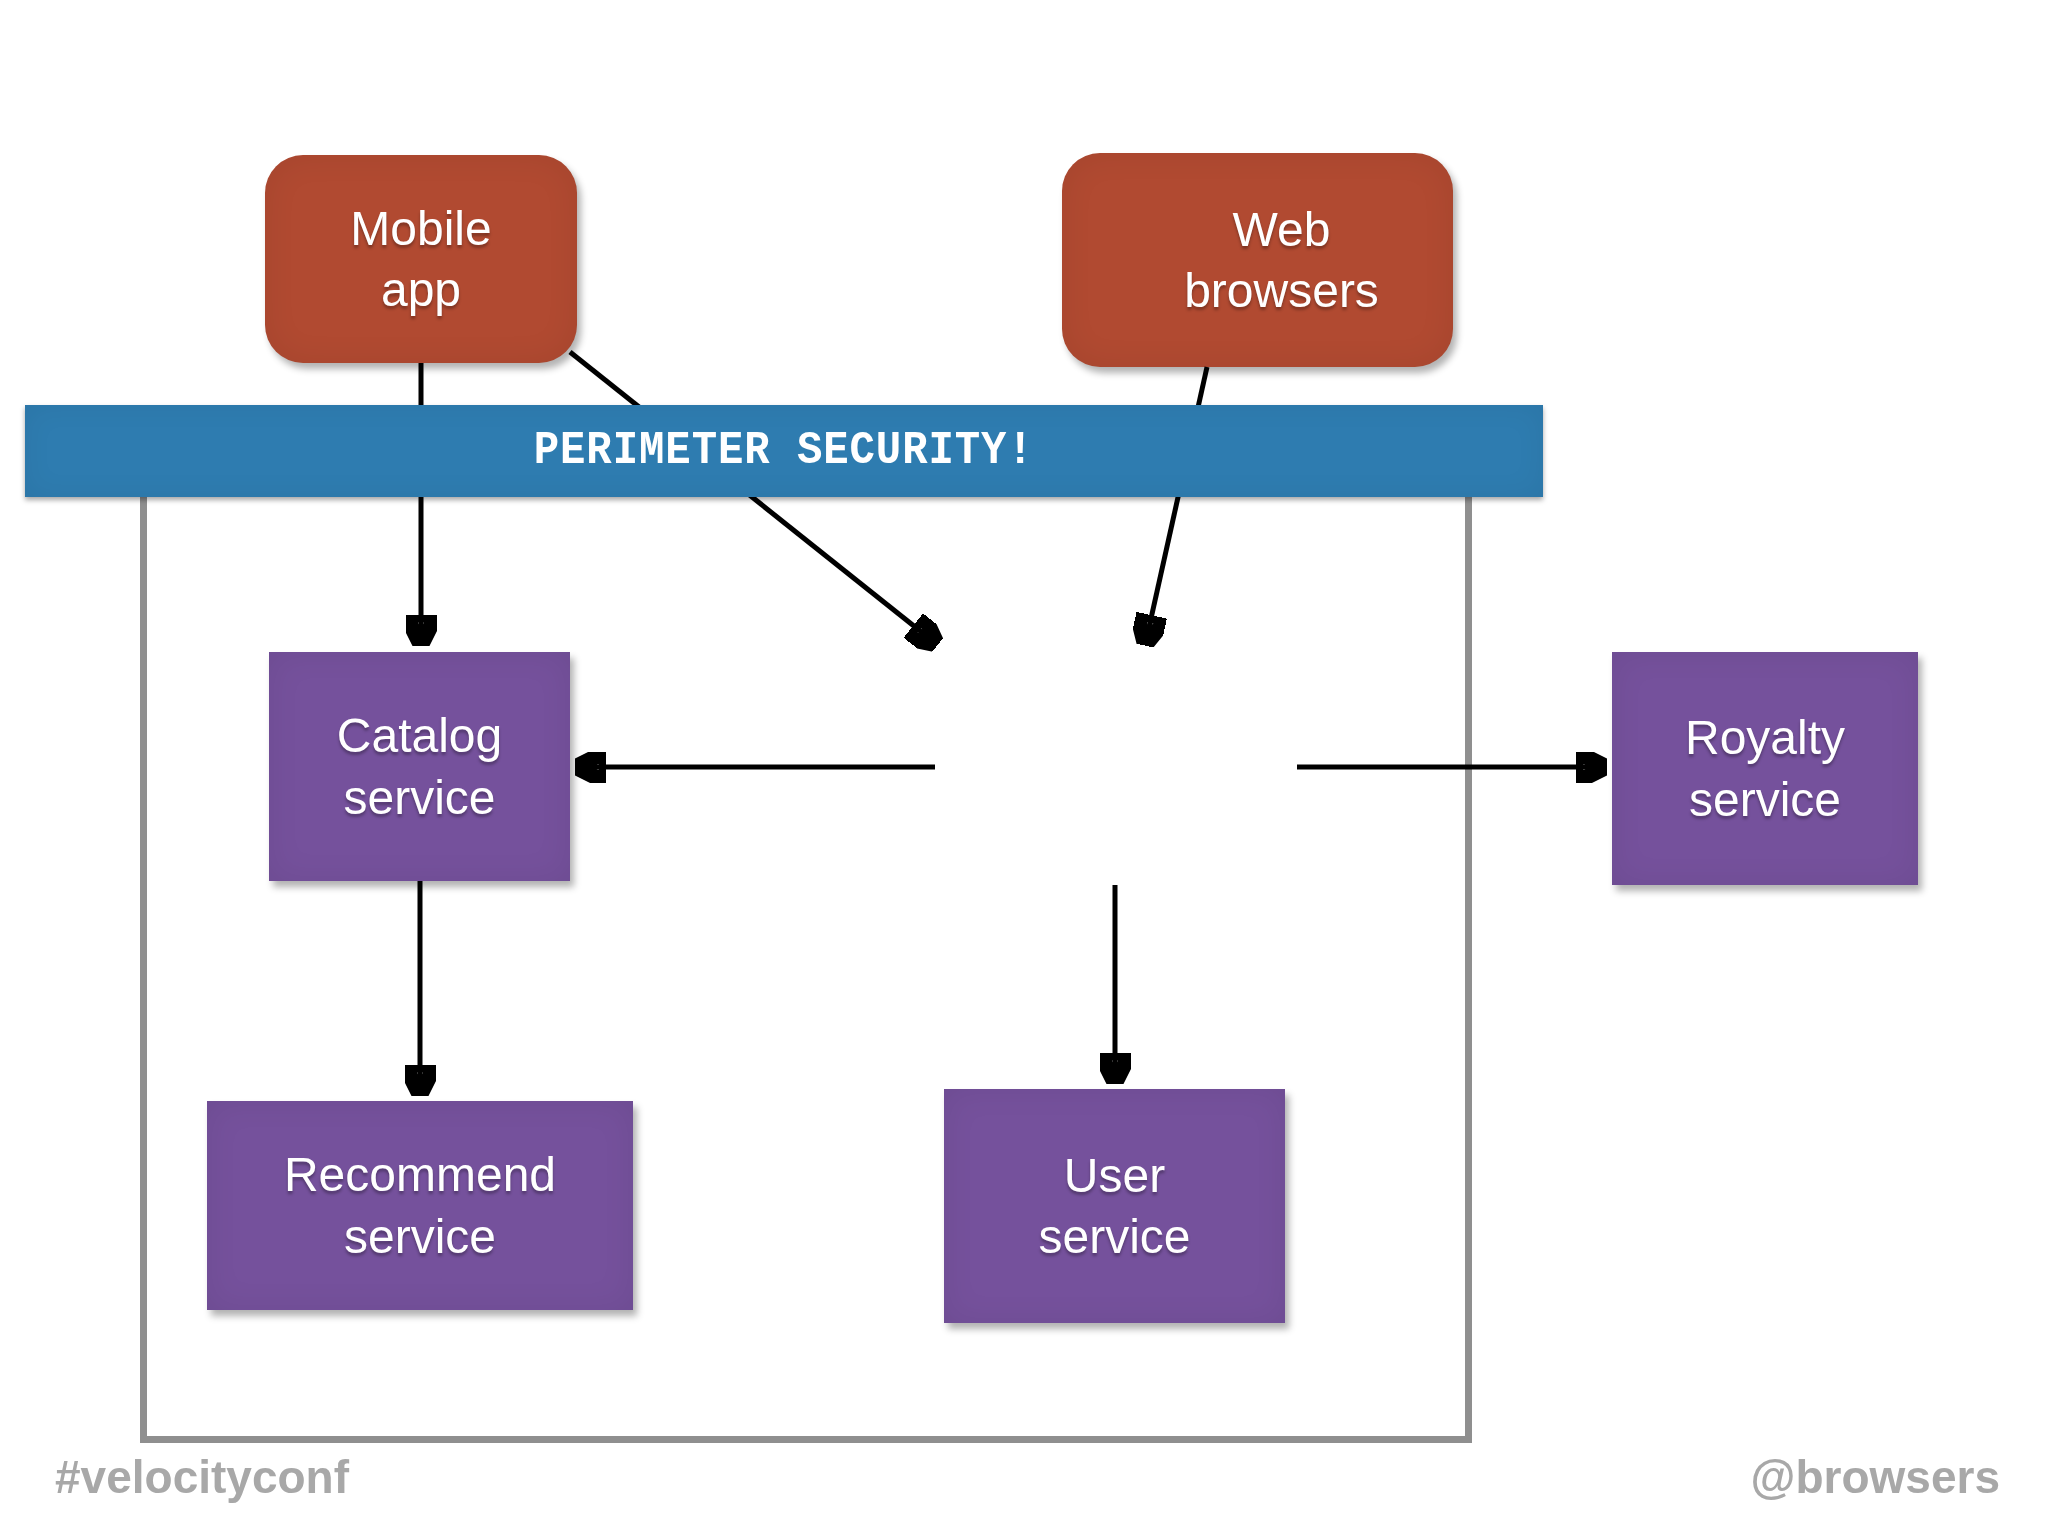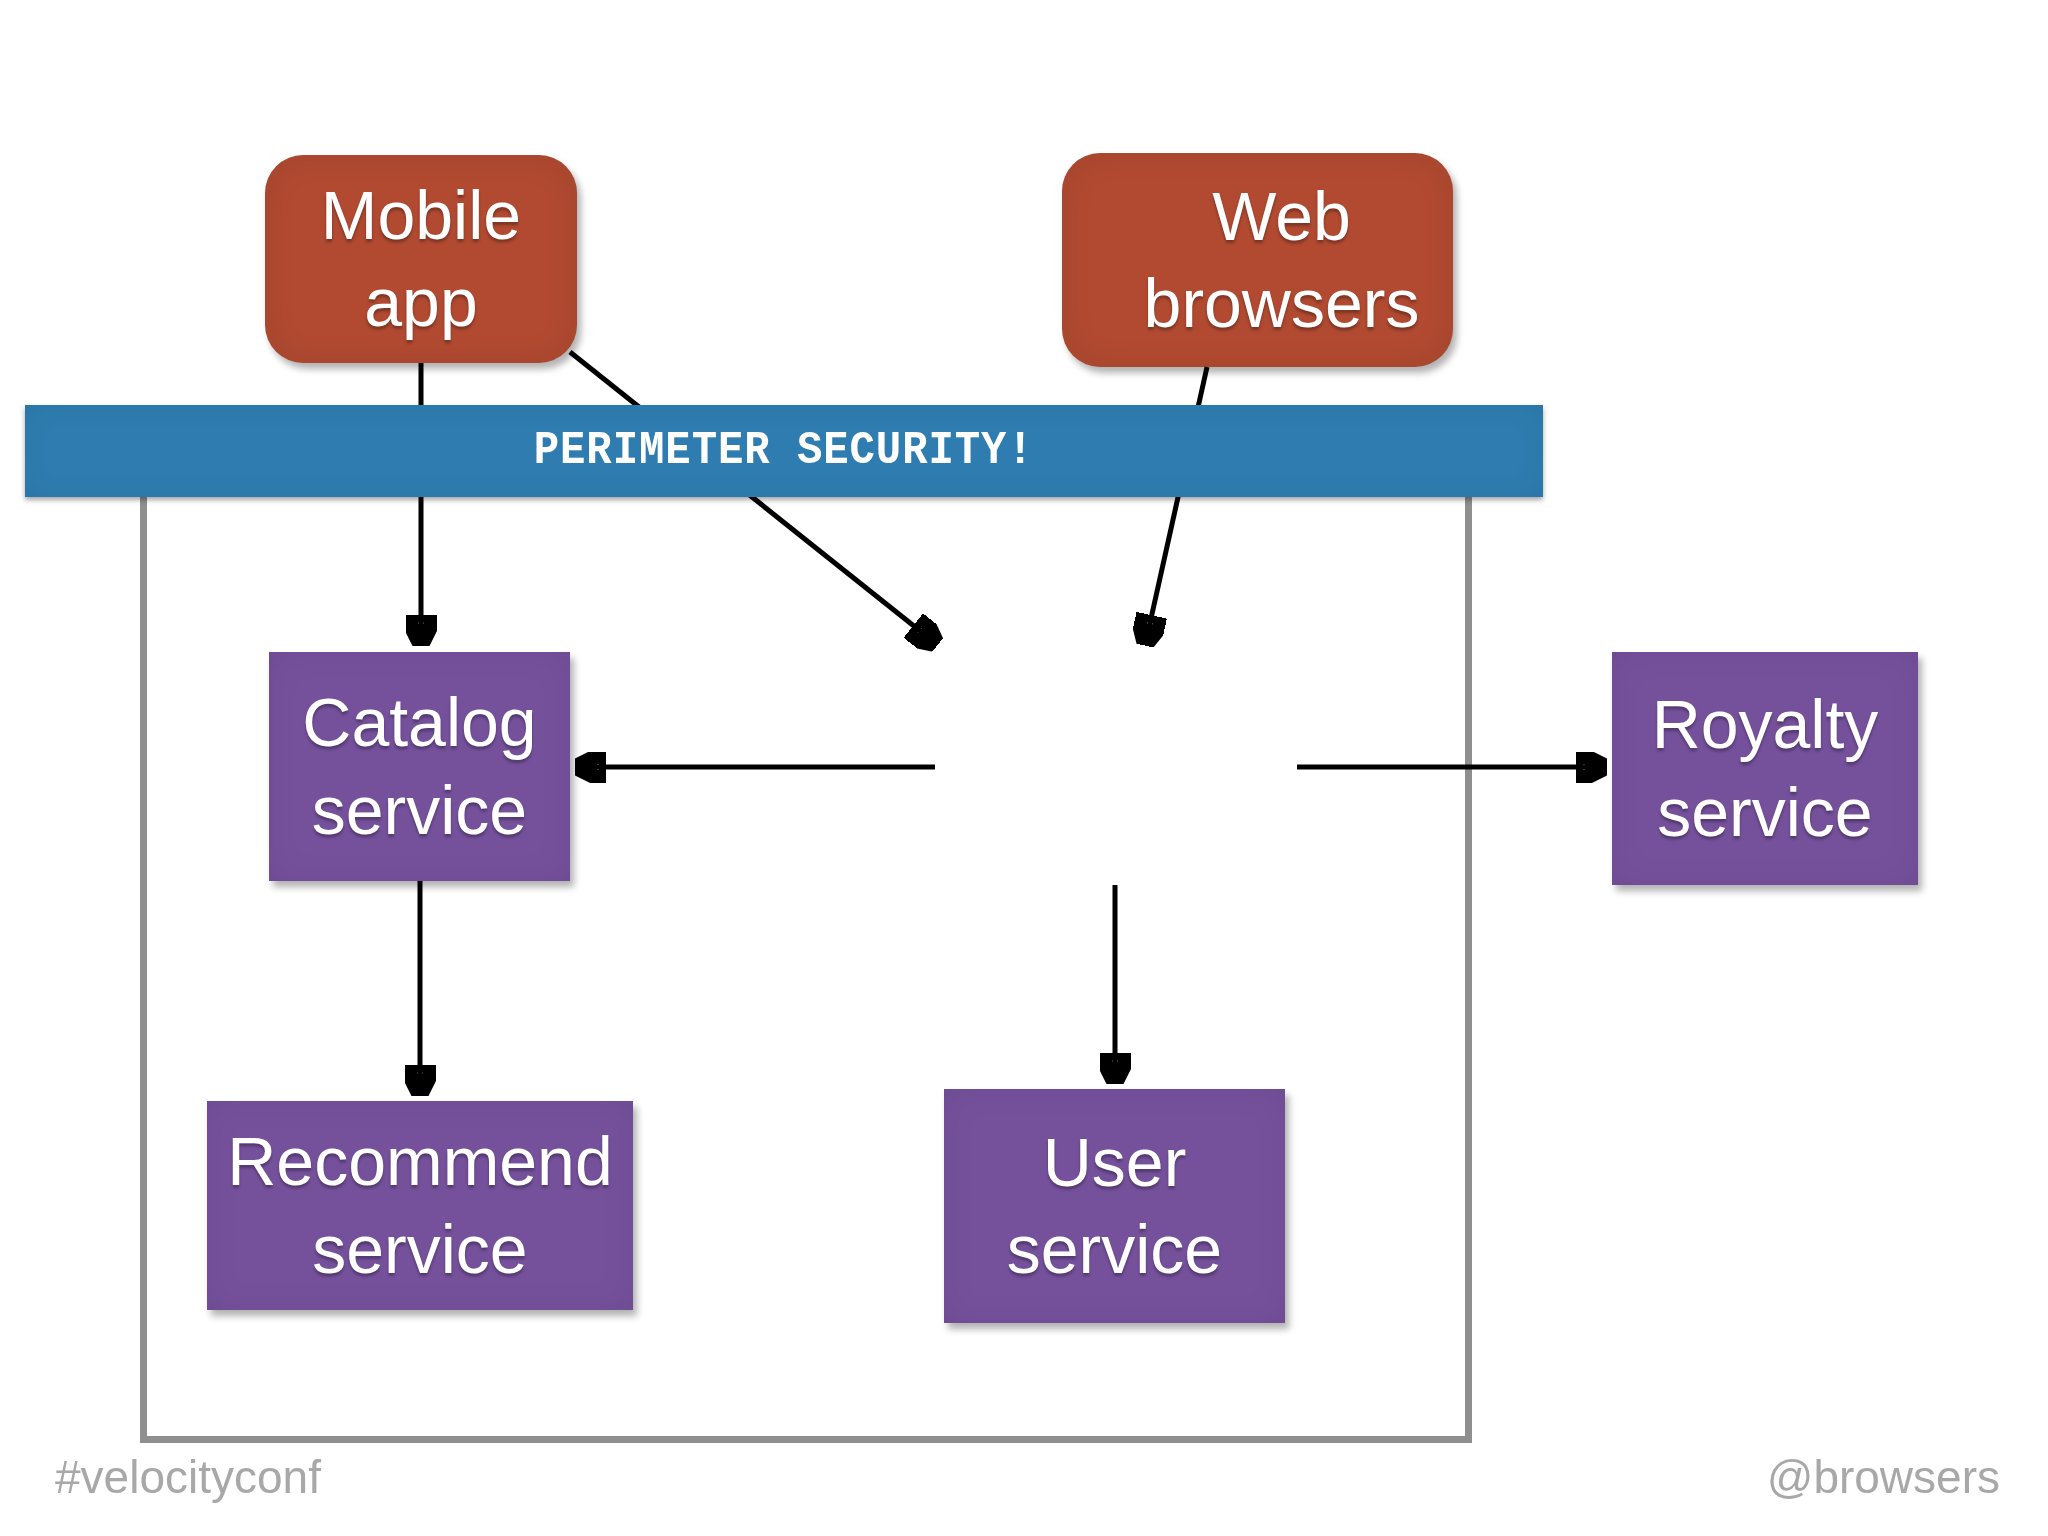--- a/index.html
+++ b/index.html
@@ -72,21 +72,21 @@
     position: absolute;
     display: flex;
     align-items: center;
     justify-content: center;
     text-align: center;
     color: var(--node-text, #ffffff);
     white-space: pre-line;
     z-index: 2;
     box-shadow: 4px 6px 7px rgba(0,0,0,0.30), inset 0 0 34px rgba(0,0,0,0.07);
     text-shadow: 0 3px 3px rgba(0,0,0,0.30);
-    font-size: 68px;
+    font-size: 48px;
     line-height: 1.28;
   }
   .node.external {
     background: var(--external-node, #b14a31);
     border-radius: 38px;
   }
   .node.service {
     background: var(--service-node, #75519c);
   }
 
@@ -96,21 +96,21 @@
   .node.music-web-shop { left: 935px;  top: 652px;  width: 362px; height: 233px; }
   .node.royalty        { left: 1612px; top: 652px;  width: 306px; height: 233px; }
   .node.recommend      { left: 207px;  top: 1101px; width: 426px; height: 209px; }
   .node.user           { left: 944px;  top: 1089px; width: 341px; height: 234px; }
 
   
   .footer-text {
     position: absolute;
     top: 1450px;
     font-size: 46px;
-    font-weight: 400;
+    font-weight: 700;
     color: var(--footer-text, #a8a8a8);
     letter-spacing: 0px;
     z-index: 2;
   }
   .footer-left  { left: 55px; }
   .footer-right { right: 48px; }
 </style>
 </head>
 <body>
 

